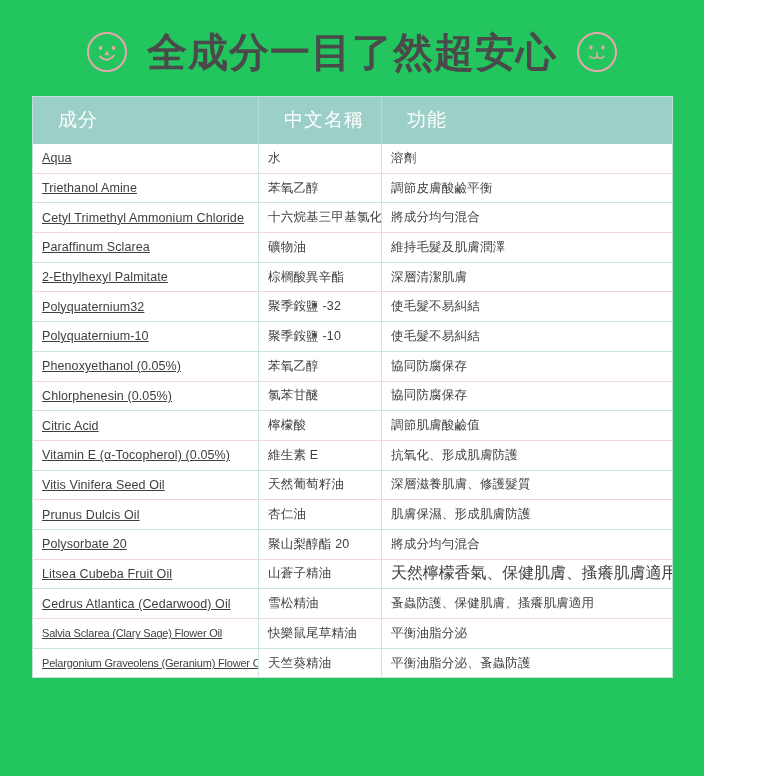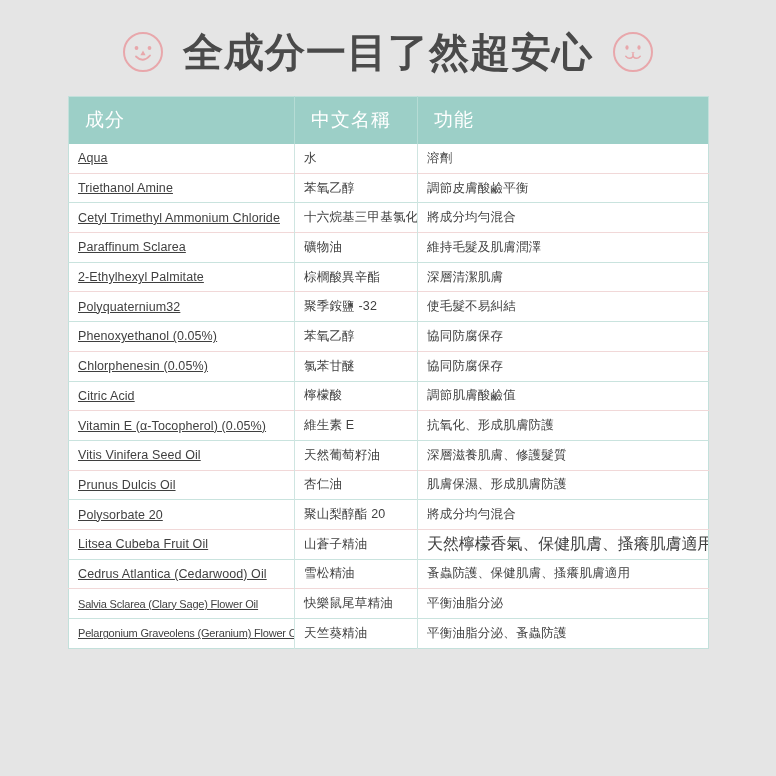--- a/index.html
+++ b/index.html
@@ -10,23 +10,23 @@
   body {
     width: 776px;
     height: 776px;
     font-family: "Liberation Sans", "DejaVu Sans", sans-serif;
     color: #3f3f3f;
     overflow: hidden;
   }
 
   .page {
     position: relative;
-    width: 776px;
+    width: 704px;
     height: 776px;
-    background: #e5e5e5;
+    background: #22c55e;
     box-sizing: border-box;
   }
 
   
   .title-bar {
     display: flex;
     align-items: center;
     justify-content: center;
     gap: 18px;
     height: 96px;
@@ -63,21 +63,21 @@
   table.ingredients col.c-en  { width: 226px; }
   table.ingredients col.c-zh  { width: 123px; }
   table.ingredients col.c-fn  { width: 291px; }
 
   thead th {
     background: #9ccfc7;
     color: #ffffff;
     font-size: 19px;
     font-weight: normal;
     text-align: left;
-    padding: 10px 9px 11px 16px;
+    padding: 10px 9px 11px 25px;
     border-right: 1px solid #b6dcd5;
     letter-spacing: 1px;
     height: 44px;
     box-sizing: border-box;
     vertical-align: middle;
   }
   thead th:last-child { border-right: none; }
 
   tbody td {
     font-size: 12.5px;
@@ -178,20 +178,25 @@
           <tr>
             <td class="en">2-Ethylhexyl Palmitate</td>
             <td class="zh">棕櫚酸異辛酯</td>
             <td class="fn">深層清潔肌膚</td>
           </tr>
           <tr class="sep-teal">
             <td class="en">Polyquaternium32</td>
             <td class="zh">聚季銨鹽 -32</td>
             <td class="fn">使毛髮不易糾結</td>
           </tr>
+          <tr class="sep-teal">
+            <td class="en">Polyquaternium-10</td>
+            <td class="zh">聚季銨鹽 -10</td>
+            <td class="fn">使毛髮不易糾結</td>
+          </tr>
           <tr>
             <td class="en">Phenoxyethanol (0.05%)</td>
             <td class="zh">苯氧乙醇</td>
             <td class="fn">協同防腐保存</td>
           </tr>
           <tr class="sep-teal">
             <td class="en">Chlorphenesin (0.05%)</td>
             <td class="zh">氯苯甘醚</td>
             <td class="fn">協同防腐保存</td>
           </tr>

